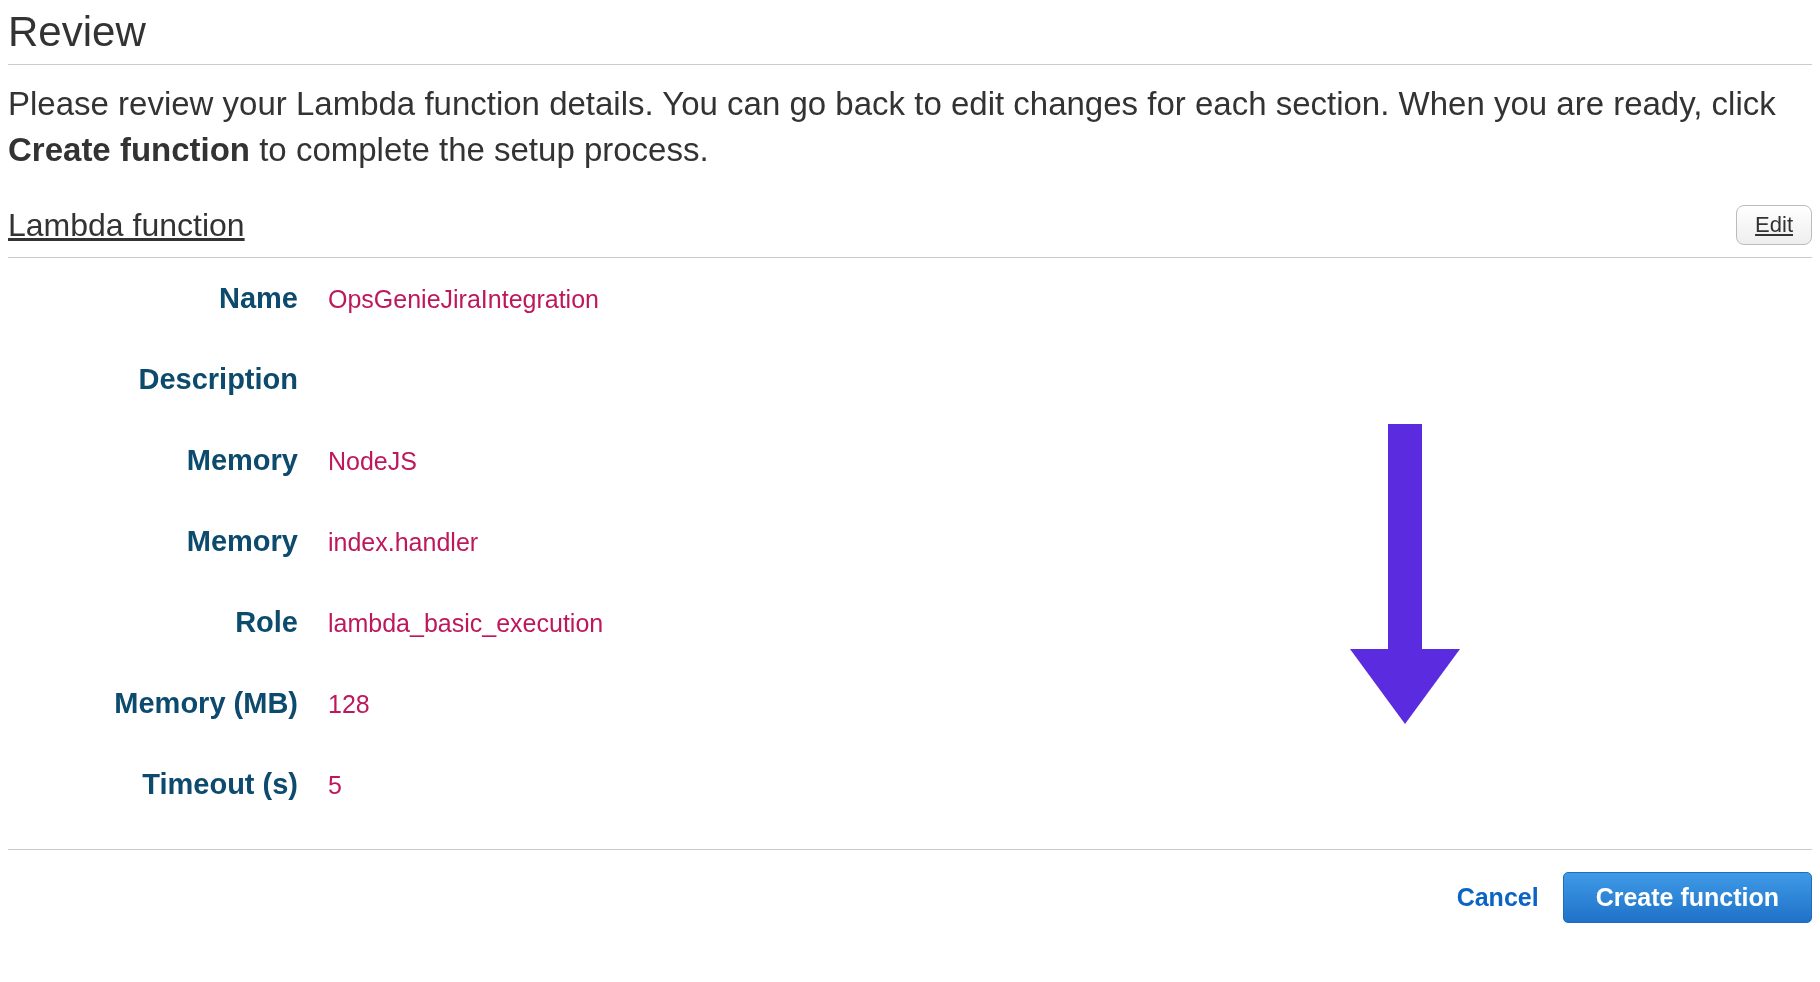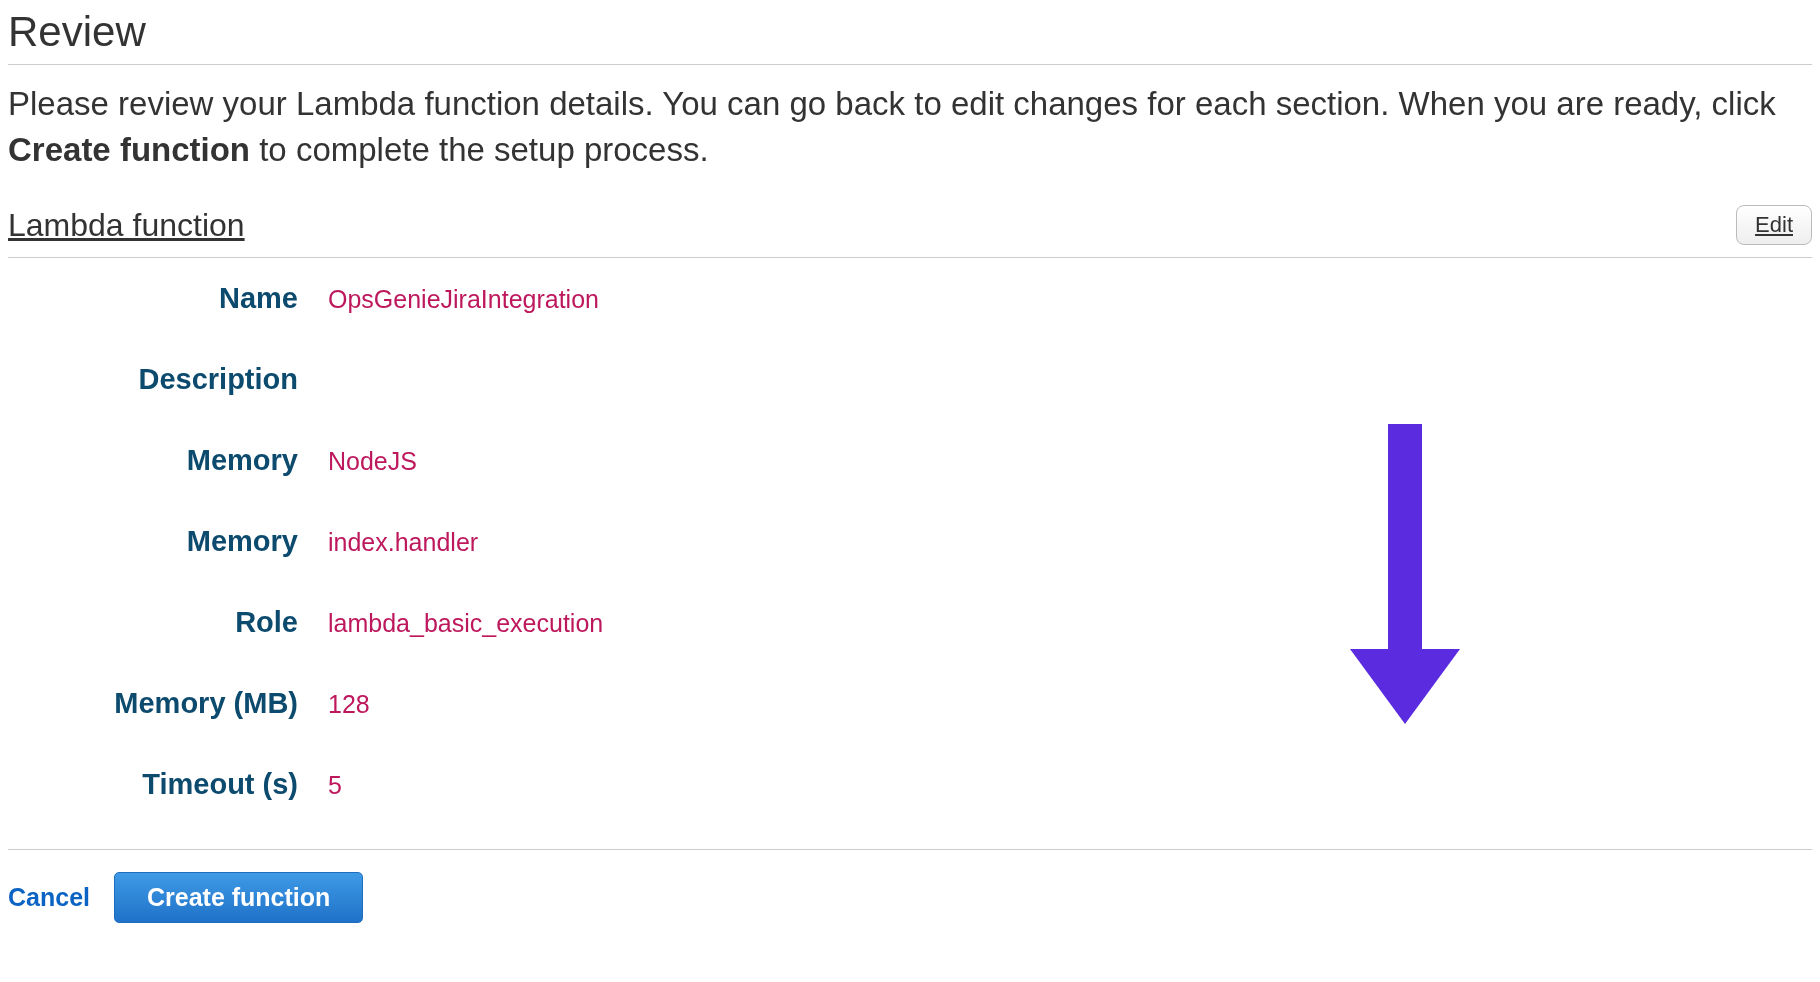--- a/index.html
+++ b/index.html
@@ -71,21 +71,21 @@
       padding-right: 30px;
     }
     .field-value {
       font-size: 25px;
       color: #be185d;
     }
     .footer-bar {
       border-top: 1px solid #ccc;
       padding-top: 22px;
       display: flex;
-      justify-content: flex-start;
+      justify-content: flex-end;
       align-items: center;
       gap: 24px;
     }
     .cancel-link {
       color: #0b63c4;
       font-size: 25px;
       font-weight: 700;
       cursor: pointer;
       text-decoration: none;
     }

